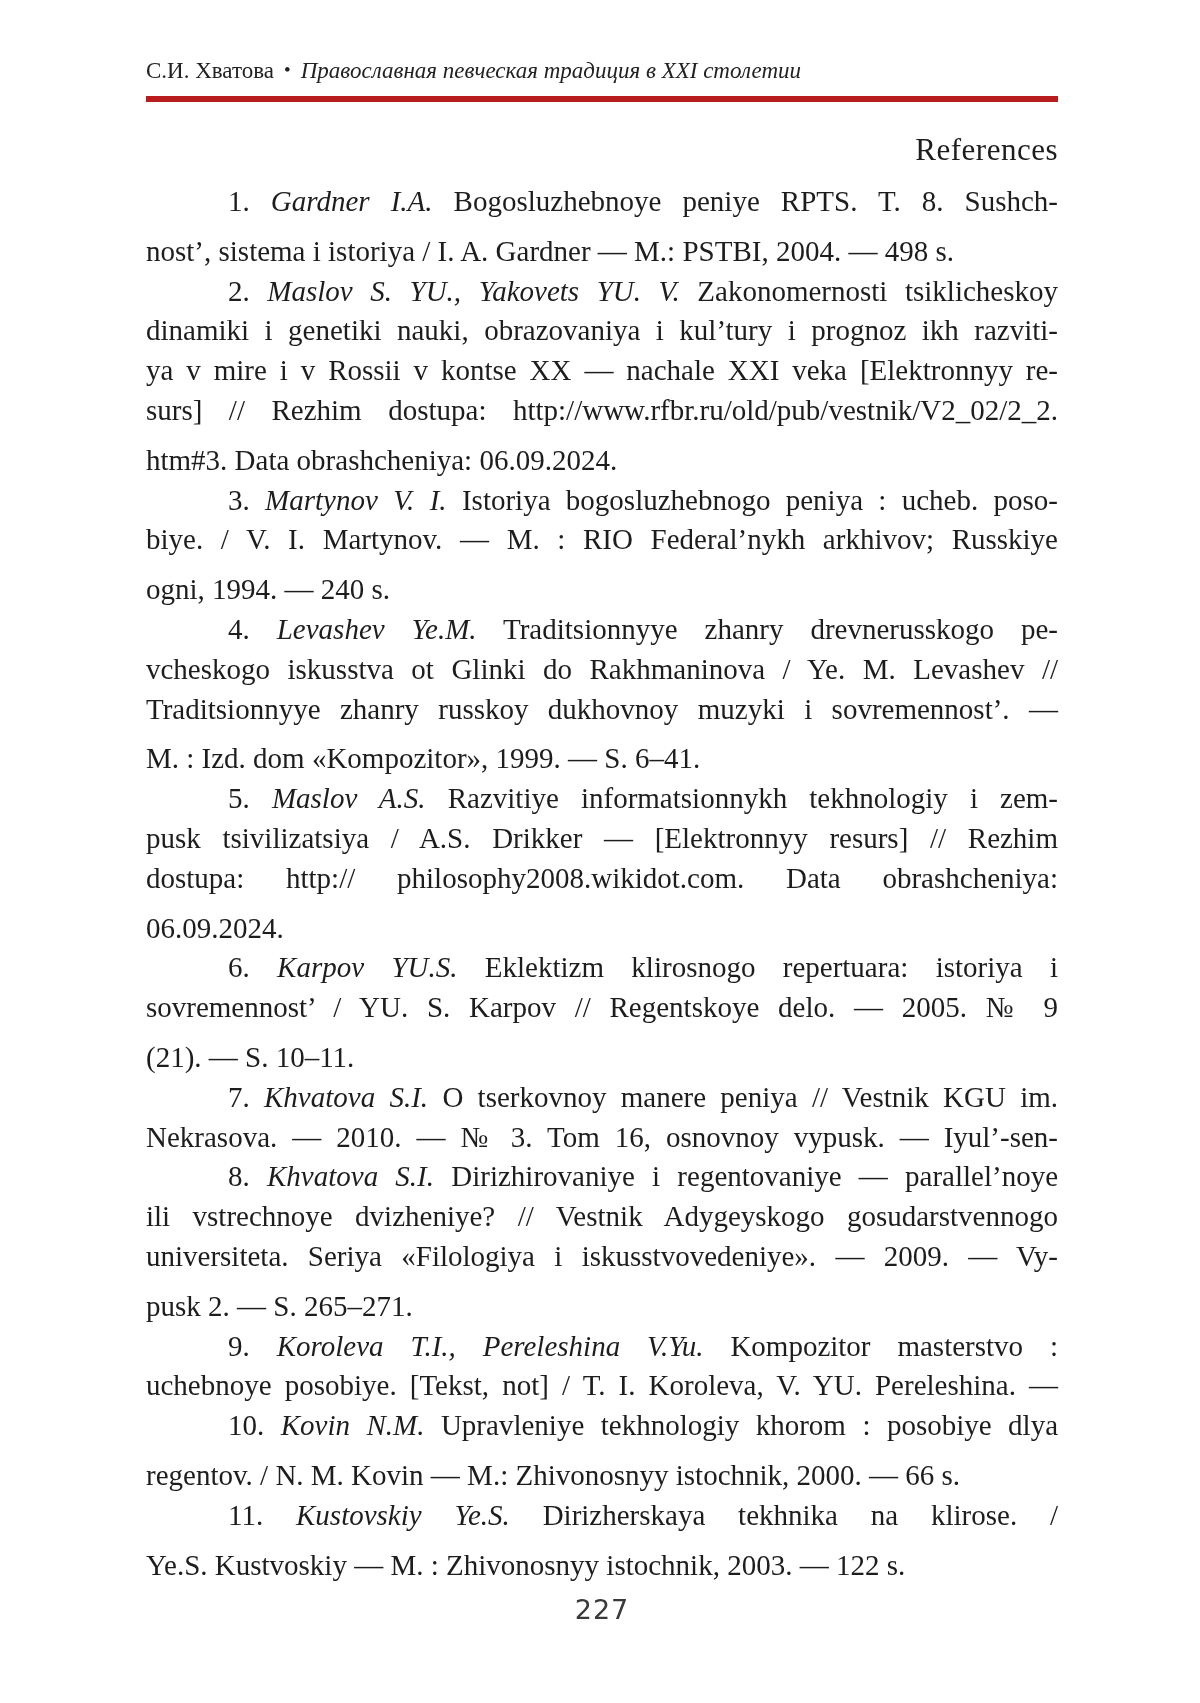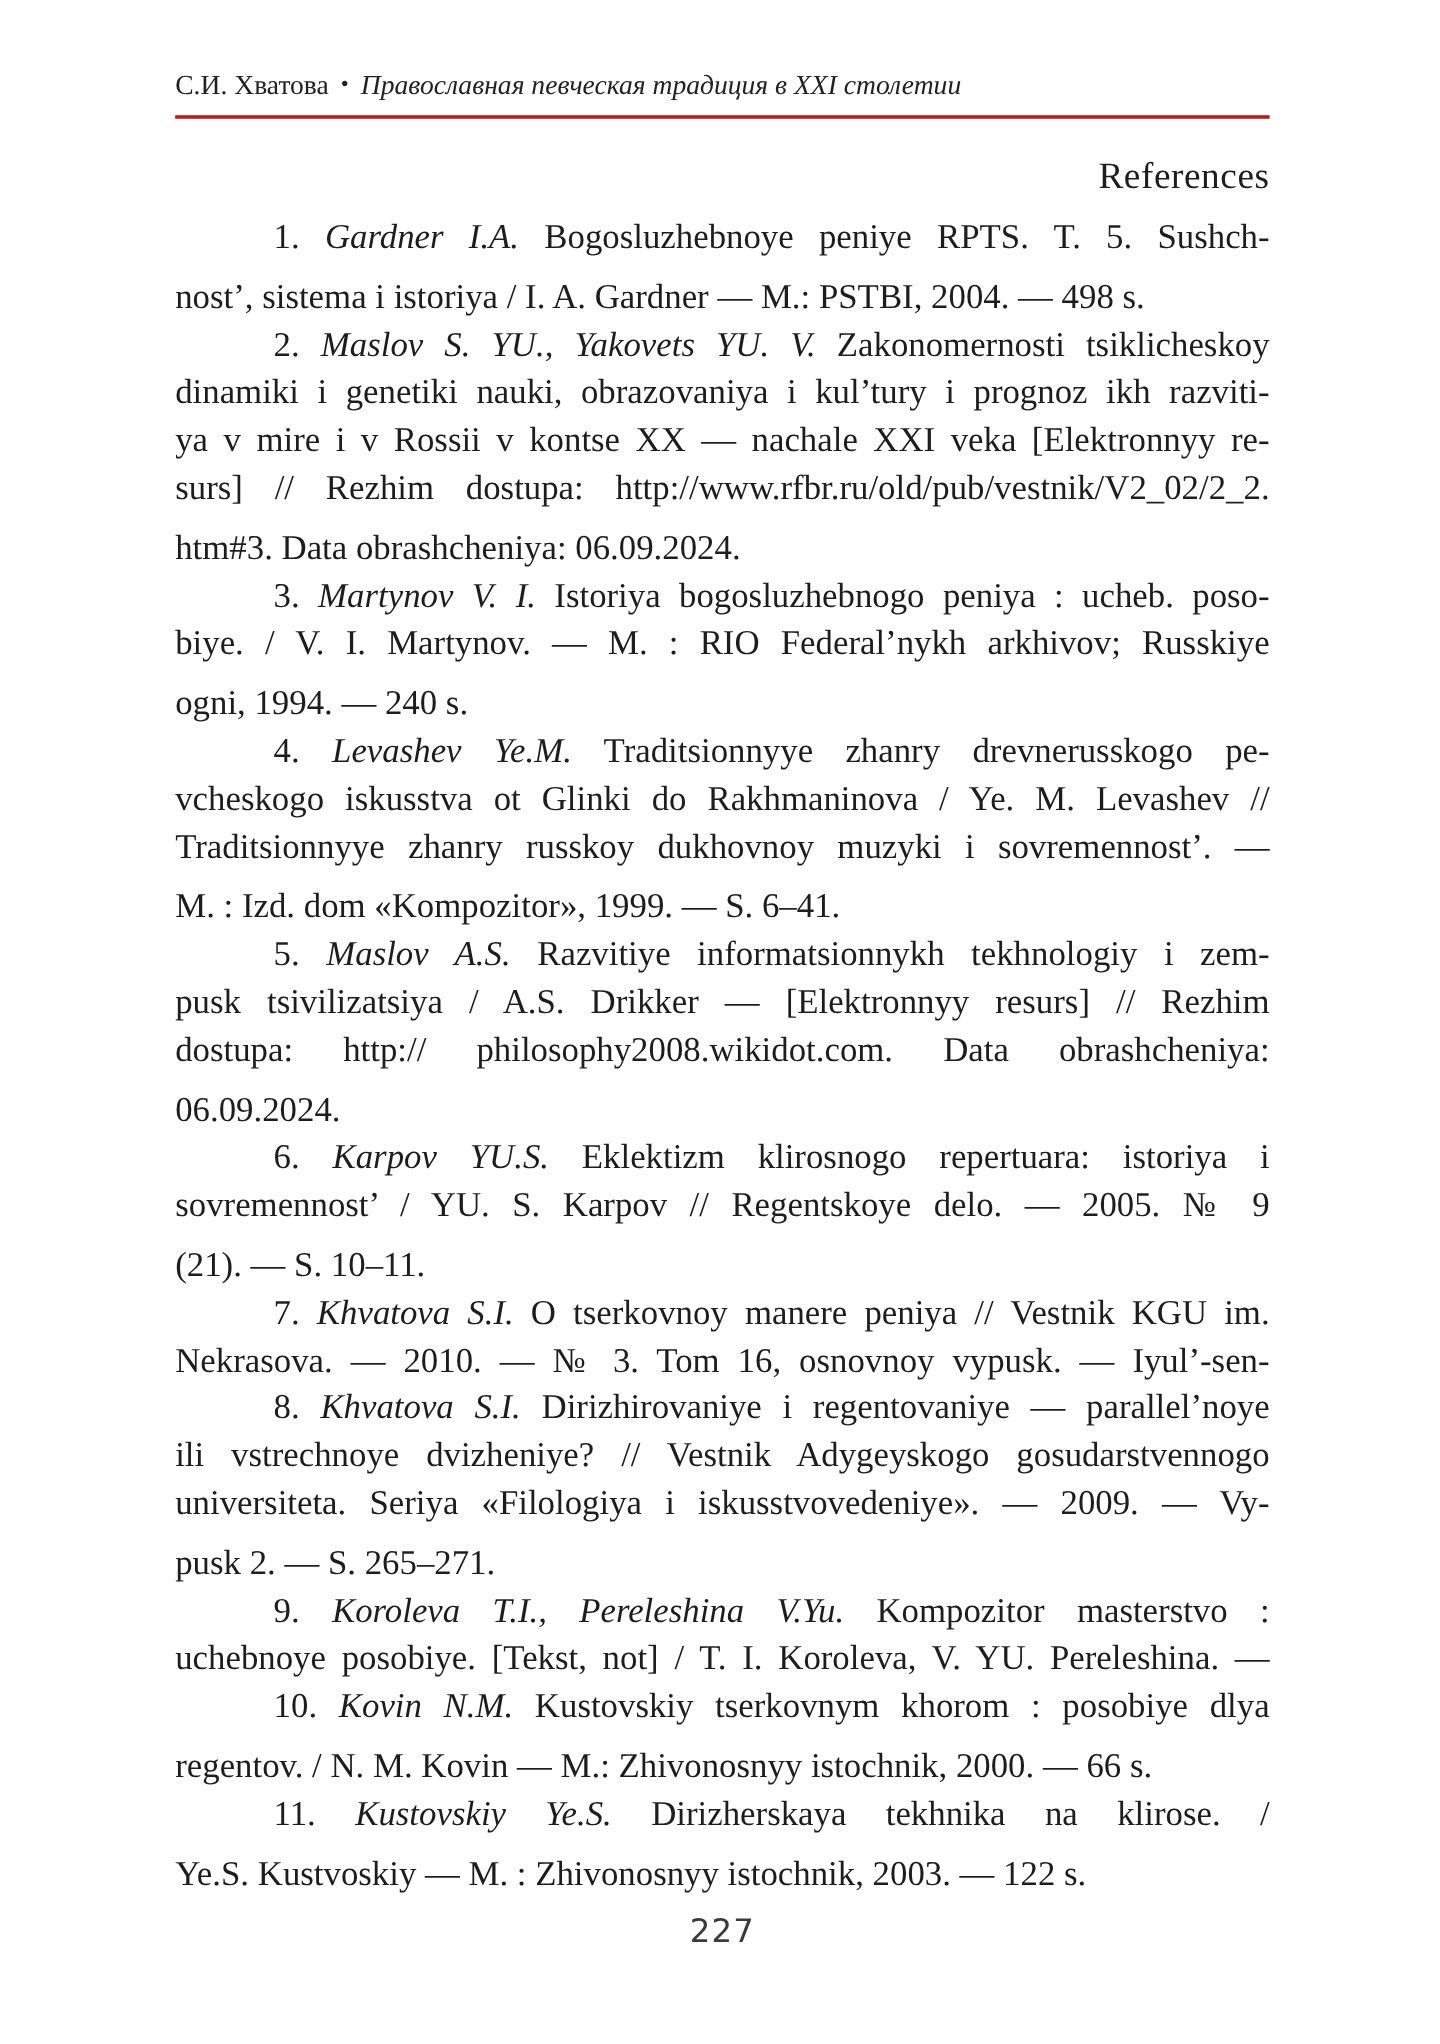--- a/index.html
+++ b/index.html
@@ -15,21 +15,21 @@
   }
   .content {
     position: absolute;
     left: 146px;
     width: 912px;
     top: 0;
   }
   .running-head {
     padding-top: 58px;
     padding-bottom: 12px;
-    border-bottom: 3px solid #b91c1c;
+    border-bottom: 6px solid #b91c1c;
     font-size: 23px;
     color: #222222;
     white-space: nowrap;
   }
   .running-head .sep { margin: 0 10px; font-size: 19px; position: relative; top: -2px; }
   .running-head .book-title { font-style: italic; }
   h1.section-title {
     margin: 0;
     margin-top: 30px;
     font-size: 31px;
@@ -69,21 +69,21 @@
   <div class="content">
 
     <div class="running-head">
       <span>С.И. Хватова</span><span class="sep">•</span><span class="book-title">Православная певческая традиция в XXI столетии</span>
     </div>
 
     <h1 class="section-title">References</h1>
 
     <div class="refs">
         <div class="ref">
-          <div class="line first"><span class="ref-number">1.</span> <span class="ref-authors">Gardner I.A.</span> <span class="ref-text">Bogosluzhebnoye peniye RPTS. T. 5. Sushch-</span></div>
+          <div class="line first"><span class="ref-number">1.</span> <span class="ref-authors">Gardner I.A.</span> <span class="ref-text">Bogosluzhebnoye peniye RPTS. T. 8. Sushch-</span></div>
           <div class="line last">nost’, sistema i istoriya / I. A. Gardner — M.: PSTBI, 2004. — 498 s.</div>
         </div>
         <div class="ref">
           <div class="line first"><span class="ref-number">2.</span> <span class="ref-authors">Maslov S. YU., Yakovets YU. V.</span> <span class="ref-text">Zakonomernosti tsiklicheskoy</span></div>
           <div class="line">dinamiki i genetiki nauki, obrazovaniya i kul’tury i prognoz ikh razviti-</div>
           <div class="line">ya v mire i v Rossii v kontse XX — nachale XXI veka [Elektronnyy re-</div>
           <div class="line">surs] // Rezhim dostupa: http://www.rfbr.ru/old/pub/vestnik/V2_02/2_2.</div>
           <div class="line last">htm#3. Data obrashcheniya: 06.09.2024.</div>
         </div>
         <div class="ref">
@@ -116,21 +116,21 @@
           <div class="line first"><span class="ref-number">8.</span> <span class="ref-authors">Khvatova S.I.</span> <span class="ref-text">Dirizhirovaniye i regentovaniye — parallel’noye</span></div>
           <div class="line">ili vstrechnoye dvizheniye? // Vestnik Adygeyskogo gosudarstvennogo</div>
           <div class="line">universiteta. Seriya «Filologiya i iskusstvovedeniye». — 2009. — Vy-</div>
           <div class="line last">pusk 2. — S. 265–271.</div>
         </div>
         <div class="ref">
           <div class="line first"><span class="ref-number">9.</span> <span class="ref-authors">Koroleva T.I., Pereleshina V.Yu.</span> <span class="ref-text">Kompozitor masterstvo :</span></div>
           <div class="line">uchebnoye posobiye. [Tekst, not] / T. I. Koroleva, V. YU. Pereleshina. —</div>
         </div>
         <div class="ref">
-          <div class="line first"><span class="ref-number">10.</span> <span class="ref-authors">Kovin N.M.</span> <span class="ref-text">Kustovskiy tserkovnym khorom : posobiye dlya</span></div>
+          <div class="line first"><span class="ref-number">10.</span> <span class="ref-authors">Kovin N.M.</span> <span class="ref-text">Upravleniye tekhnologiy khorom : posobiye dlya</span></div>
           <div class="line last">regentov. / N. M. Kovin — M.: Zhivonosnyy istochnik, 2000. — 66 s.</div>
         </div>
         <div class="ref">
           <div class="line first"><span class="ref-number">11.</span> <span class="ref-authors">Kustovskiy Ye.S.</span> <span class="ref-text">Dirizherskaya tekhnika na klirose. /</span></div>
           <div class="line last">Ye.S. Kustvoskiy — M. : Zhivonosnyy istochnik, 2003. — 122 s.</div>
         </div>
       </div>
 
   </div>
 

